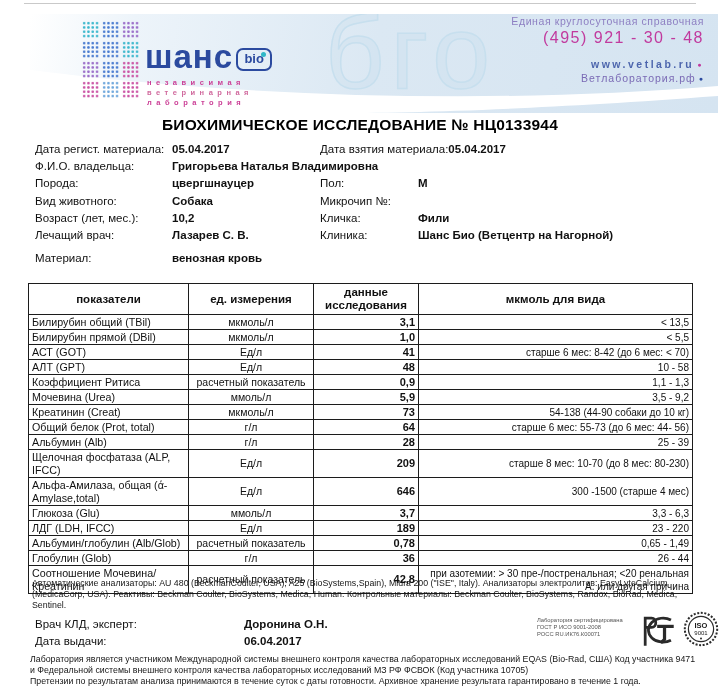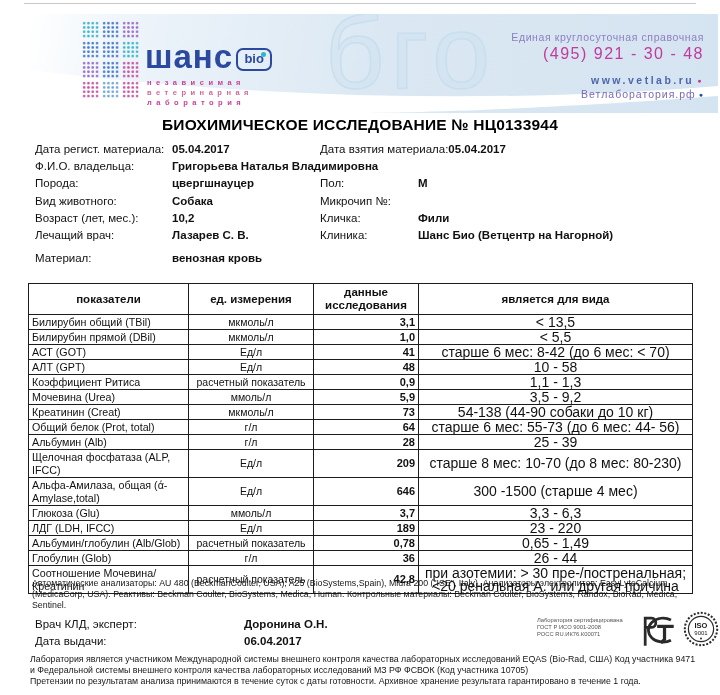--- a/index.html
+++ b/index.html
@@ -24,21 +24,21 @@
   .c-purple { --c:#9b6ec9; } .c-mag { --c:#cb55a5; }
   .brand-row { position:absolute; left:115px; top:26px; display:flex; align-items:flex-end; }
   .brand { font-size:33px; line-height:33px; font-weight:700; color:#2b4a9f; letter-spacing:1px; }
   .bio-badge { position:relative; margin-left:3px; margin-bottom:2px; width:36px; height:23px;
                border:2.5px solid #2b4a9f; border-radius:7px; color:#2b4a9f;
                font-size:13px; font-weight:700; text-align:center; line-height:18px; }
   .bio-dot { position:absolute; top:2px; right:4px; width:5px; height:5px; border-radius:50%; background:#2fb7c7; }
   .tagline { position:absolute; left:117px; top:64px; }
   .tagline div { font-size:7.5px; font-weight:700; letter-spacing:4.5px; line-height:10px; color:#cb3f96; }
   .tagline div:nth-child(2) { color:#d0699d; }
-  .contact { position:absolute; right:14px; top:17px; text-align:right; }
+  .contact { position:absolute; right:14px; top:1px; text-align:right; }
   .hotline { font-size:10.5px; letter-spacing:0.6px; color:#8d7fc2; }
   .phone { font-size:16px; letter-spacing:1.5px; color:#c13a9e; margin-top:2px; }
   .site1 { margin-top:11px; font-size:10.5px; font-weight:700; letter-spacing:2.5px; color:#4d66ad; }
   .site2 { margin-top:2px; font-size:10.5px; letter-spacing:1px; color:#7a6ab5; }
   .bullet1::after { content:"●"; color:#c13a9e; font-size:7px; margin-left:3px; vertical-align:1px; }
   .bullet2::after { content:"●"; color:#2b4a9f; font-size:7px; margin-left:3px; vertical-align:1px; }
 
   
   .title { position:absolute; top:116px; left:0; width:100%; text-align:center;
            font-size:15.5px; font-weight:700; letter-spacing:0.2px; color:#000; }
@@ -54,21 +54,21 @@
   .irow.gap { margin-top:6px; }
 
   
   .rtable { position:absolute; left:28px; top:283px; border-collapse:collapse; table-layout:fixed; }
   .rtable th, .rtable td { border:1px solid #1c1c1c; vertical-align:middle; }
   .rtable th { font-size:11.5px; font-weight:700; padding:2px 3px; line-height:13px; }
   .rtable td { padding:0.5px 3px; line-height:13px; }
   td.nm { font-size:10.7px; text-align:left; }
   td.un { font-size:10.5px; text-align:center; }
   td.vl { font-size:11px; font-weight:700; text-align:right; }
-  td.rg { font-size:14px; text-align:center; }
+  td.rg { font-size:10px; text-align:right; }
 
   
   .analyzers { position:absolute; left:32px; top:578px; width:662px; font-size:8.8px; line-height:11px; color:#161616; }
   .sig { position:absolute; left:35px; top:618px; font-size:11.5px; }
   .srow { display:flex; height:17px;gap:24px; }
   .srow .sl { width:185px; }
   .srow .sv { font-weight:700; }
   .cert { position:absolute; left:537px; top:617px; width:98px; font-size:5.8px; line-height:7.2px; color:#555; }
   .stamp-pct { position:absolute; left:636px; top:612px; }
   .stamp-iso { position:absolute; left:683px; top:611px; }
@@ -172,21 +172,21 @@
         <col style="width:160px">
         <col style="width:125px">
         <col style="width:105px">
         <col style="width:274px">
       </colgroup>
     <thead>
       <tr>
         <th>показатели</th>
         <th>ед. измерения</th>
         <th>данные исследования</th>
-        <th>является для вида</th>
+        <th>мкмоль для вида</th>
       </tr>
     </thead>
     <tbody>
       <tr>
           <td class="nm">Билирубин общий (TBil)</td>
           <td class="un">мкмоль/л</td>
           <td class="vl">3,1</td>
           <td class="rg">&lt; 13,5</td>
         </tr>
       <tr>

